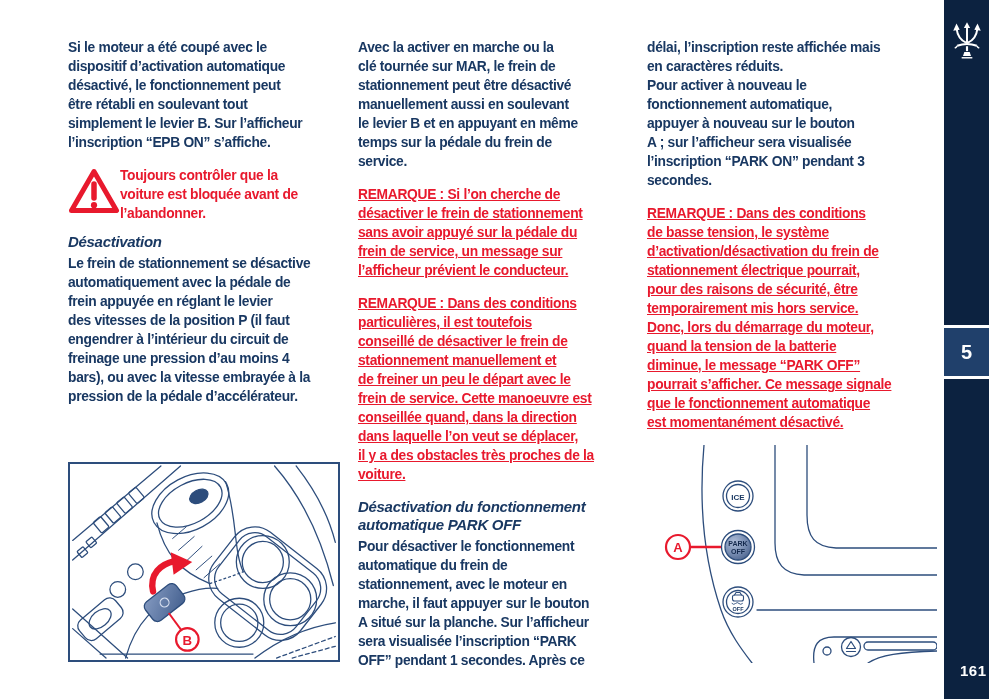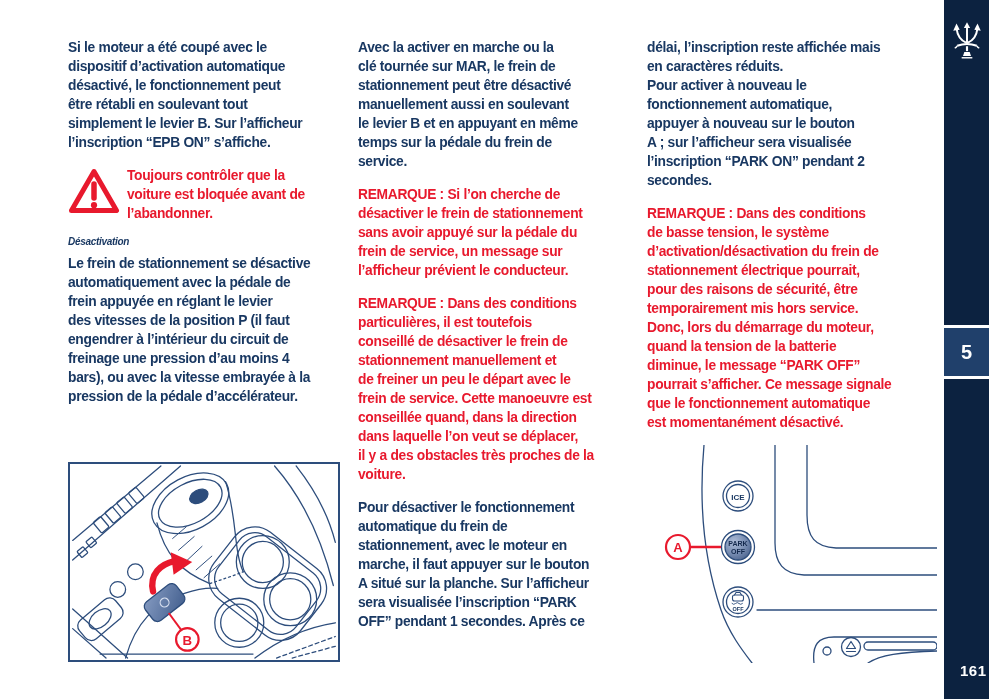--- a/index.html
+++ b/index.html
@@ -14,25 +14,25 @@
     font-family:"Liberation Sans",sans-serif;}
   .page{position:relative;width:989px;height:510px;background:#fff;}
 
   .col{position:absolute;top:38px;width:292px;}
   #col1{left:68px}
   #col2{left:358px}
   #col3{left:647px}
 
   .para{white-space:pre-line;font-size:13.8px;line-height:19px;font-weight:bold;
     letter-spacing:-0.3px;color:var(--navy);margin:0 0 14px 0;}
-  .para.remark{color:var(--red);}
-  .heading{white-space:pre-line;font-size:10px;line-height:18px;font-weight:bold;
+  .para.remark{color:var(--red);text-decoration:underline;}
+  .heading{white-space:pre-line;font-size:15px;line-height:18px;font-weight:bold;
     font-style:italic;letter-spacing:-0.3px;color:var(--navy);margin:6px 0 3px 0;}
 
-  .warning{display:flex;gap:7px;align-items:flex-start;margin:4px 0 10px 0;}
+  .warning{display:flex;align-items:flex-start;margin:4px 0 10px 0;}
   .warning .wicon{flex:0 0 auto;width:52px;height:48px;margin-top:1px;}
   .warning .wicon svg{display:block;width:52px;height:48px;}
   .warning .wtext{white-space:pre-line;font-size:13.8px;line-height:19px;
     font-weight:bold;letter-spacing:-0.3px;color:var(--red);}
 
   .figure1{position:absolute;left:68px;top:462px;width:272px;height:200px;
     border:2px solid var(--line);background:#fff;}
   .figure1 svg{display:block;width:100%;height:100%;}
   .figure2{position:absolute;left:652px;top:445px;width:285px;height:218px;text-align:center;}
   .figure2 svg{display:block;width:100%;height:100%;}
@@ -100,36 +100,38 @@
       <div class="para remark">REMARQUE : Dans des conditions
 particulières, il est toutefois
 conseillé de désactiver le frein de
 stationnement manuellement et
 de freiner un peu le départ avec le
 frein de service. Cette manoeuvre est
 conseillée quand, dans la direction
 dans laquelle l’on veut se déplacer,
 il y a des obstacles très proches de la
 voiture.</div>
+      <div class="heading">Désactivation du fonctionnement
+automatique PARK OFF</div>
       <div class="para">Pour désactiver le fonctionnement
 automatique du frein de
 stationnement, avec le moteur en
 marche, il faut appuyer sur le bouton
 A situé sur la planche. Sur l’afficheur
 sera visualisée l’inscription “PARK
 OFF” pendant 1 secondes. Après ce</div>
     </div>
   <div class="col" id="col3">
       <div class="para">délai, l’inscription reste affichée mais
 en caractères réduits.
 Pour activer à nouveau le
 fonctionnement automatique,
 appuyer à nouveau sur le bouton
 A ; sur l’afficheur sera visualisée
-l’inscription “PARK ON” pendant 2
+l’inscription “PARK ON” pendant 3
 secondes.</div>
       <div class="para remark">REMARQUE : Dans des conditions
 de basse tension, le système
 d’activation/désactivation du frein de
 stationnement électrique pourrait,
 pour des raisons de sécurité, être
 temporairement mis hors service.
 Donc, lors du démarrage du moteur,
 quand la tension de la batterie
 diminue, le message “PARK OFF”

